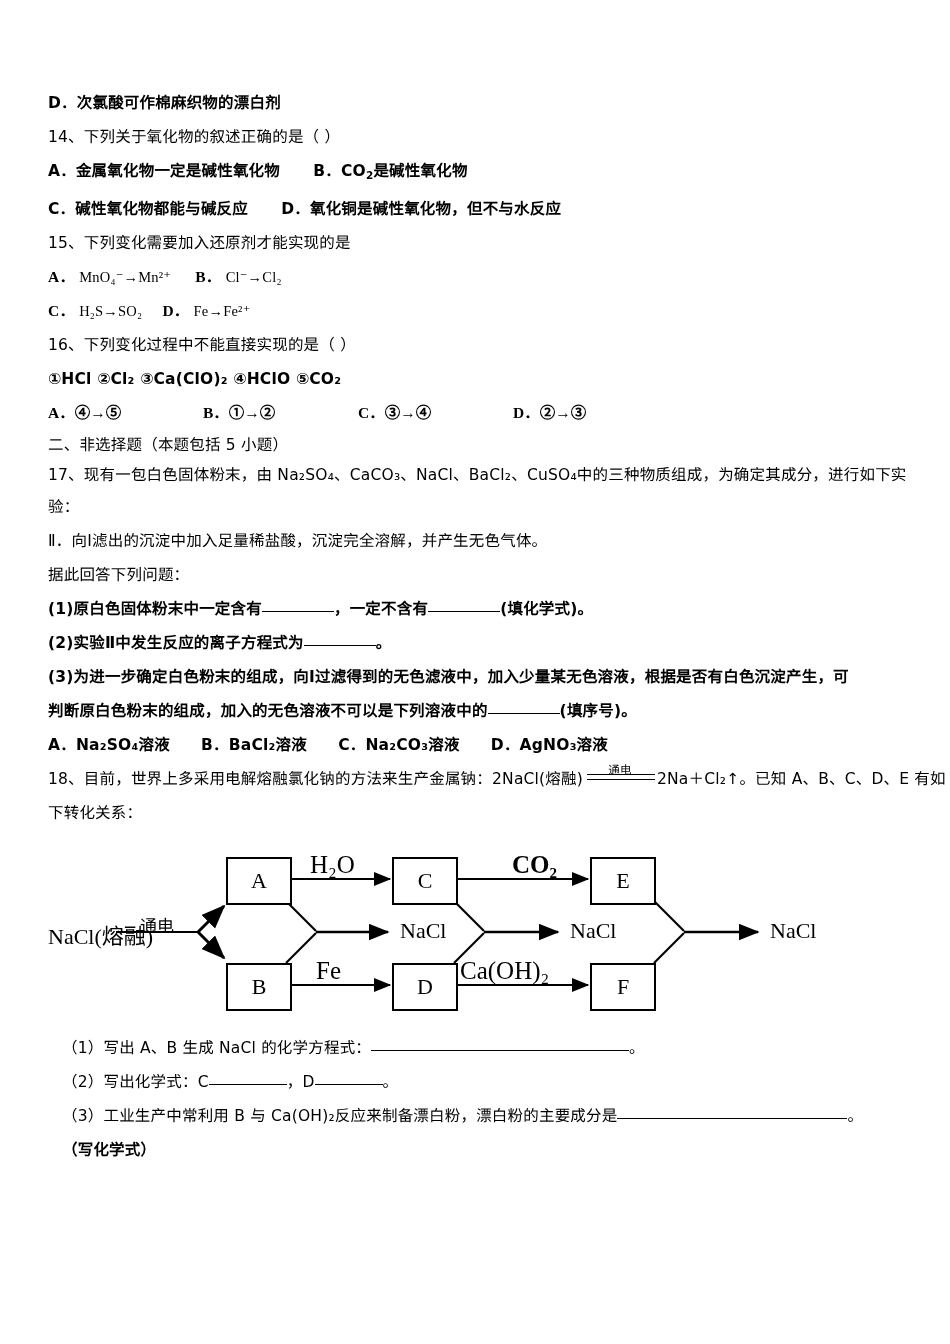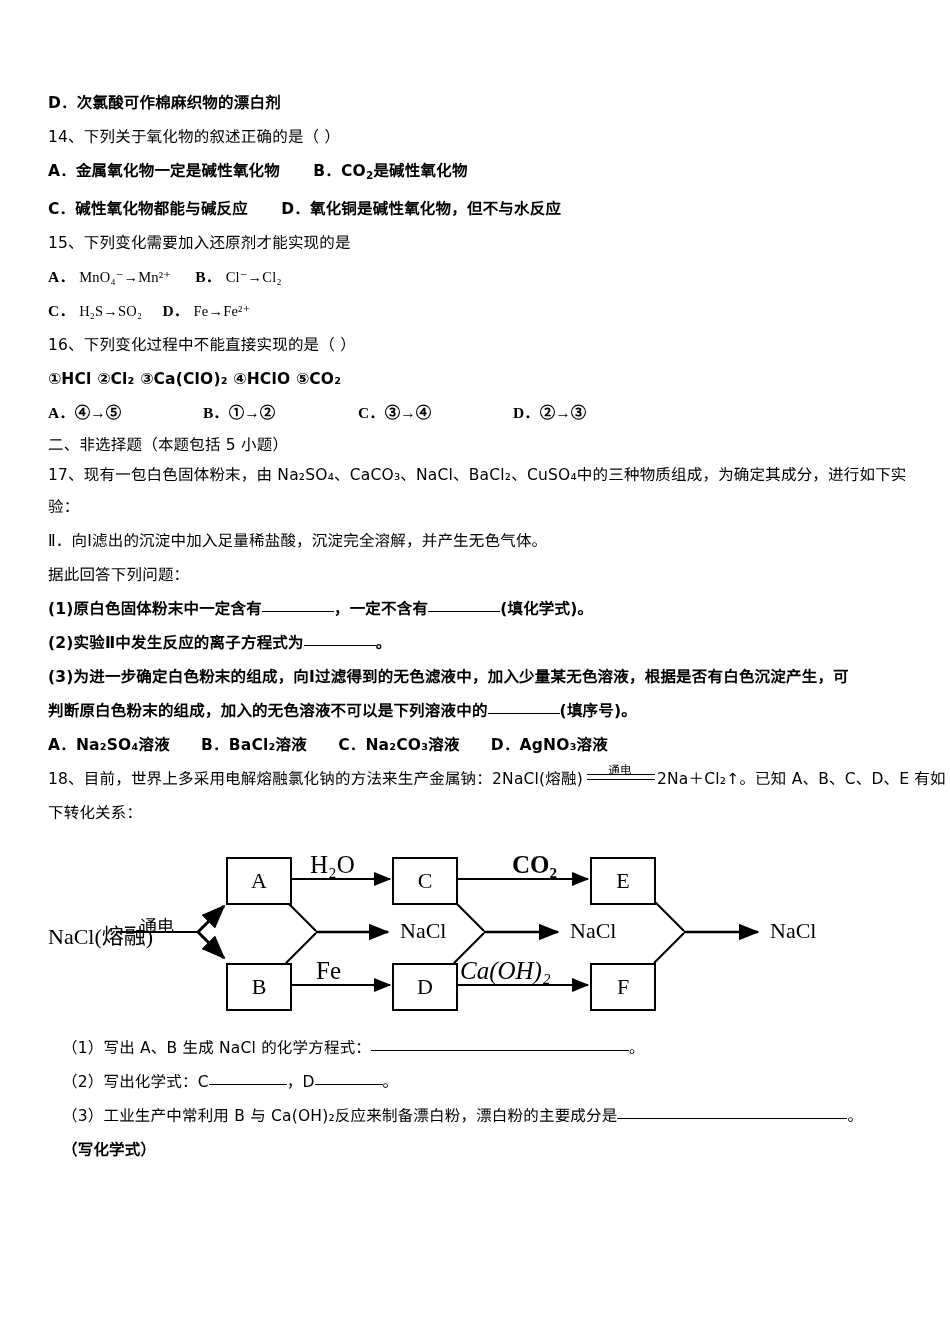--- a/index.html
+++ b/index.html
@@ -291,21 +291,21 @@
       <div class="dg-box" style="left:542px; top:23px; width:62px; height:44px;">
           <span>E</span>
         </div>
       <div class="dg-box" style="left:542px; top:129px; width:62px; height:44px;">
           <span>F</span>
         </div>
 
       <span class="dg-lbl" style="left:262px; top:17px;">H₂O</span>
       <span class="dg-lbl" style="left:464px; top:17px;font-weight:bold;">CO₂</span>
       <span class="dg-lbl" style="left:268px; top:123px;">Fe</span>
-      <span class="dg-lbl" style="left:412px; top:123px;font-style:italic;">Ca(OH)₂</span>
+      <span class="dg-lbl" style="left:412px; top:123px;">Ca(OH)₂</span>
 
       <span class="dg-text" style="left:352px; top:84px;">NaCl</span>
       <span class="dg-text" style="left:522px; top:84px;">NaCl</span>
       <span class="dg-text" style="left:722px; top:84px;">NaCl</span>
     </div>
 
     <div class="line" style="margin-left:14px; margin-top:2px;">
       <span class="hei" style="font-weight:normal;">（1）写出 A、B 生成 NaCl 的化学方程式：</span><span class="blank bl-258"></span><span class="hei" style="font-weight:normal;">。</span>
     </div>
     <div class="line" style="margin-left:14px;">

